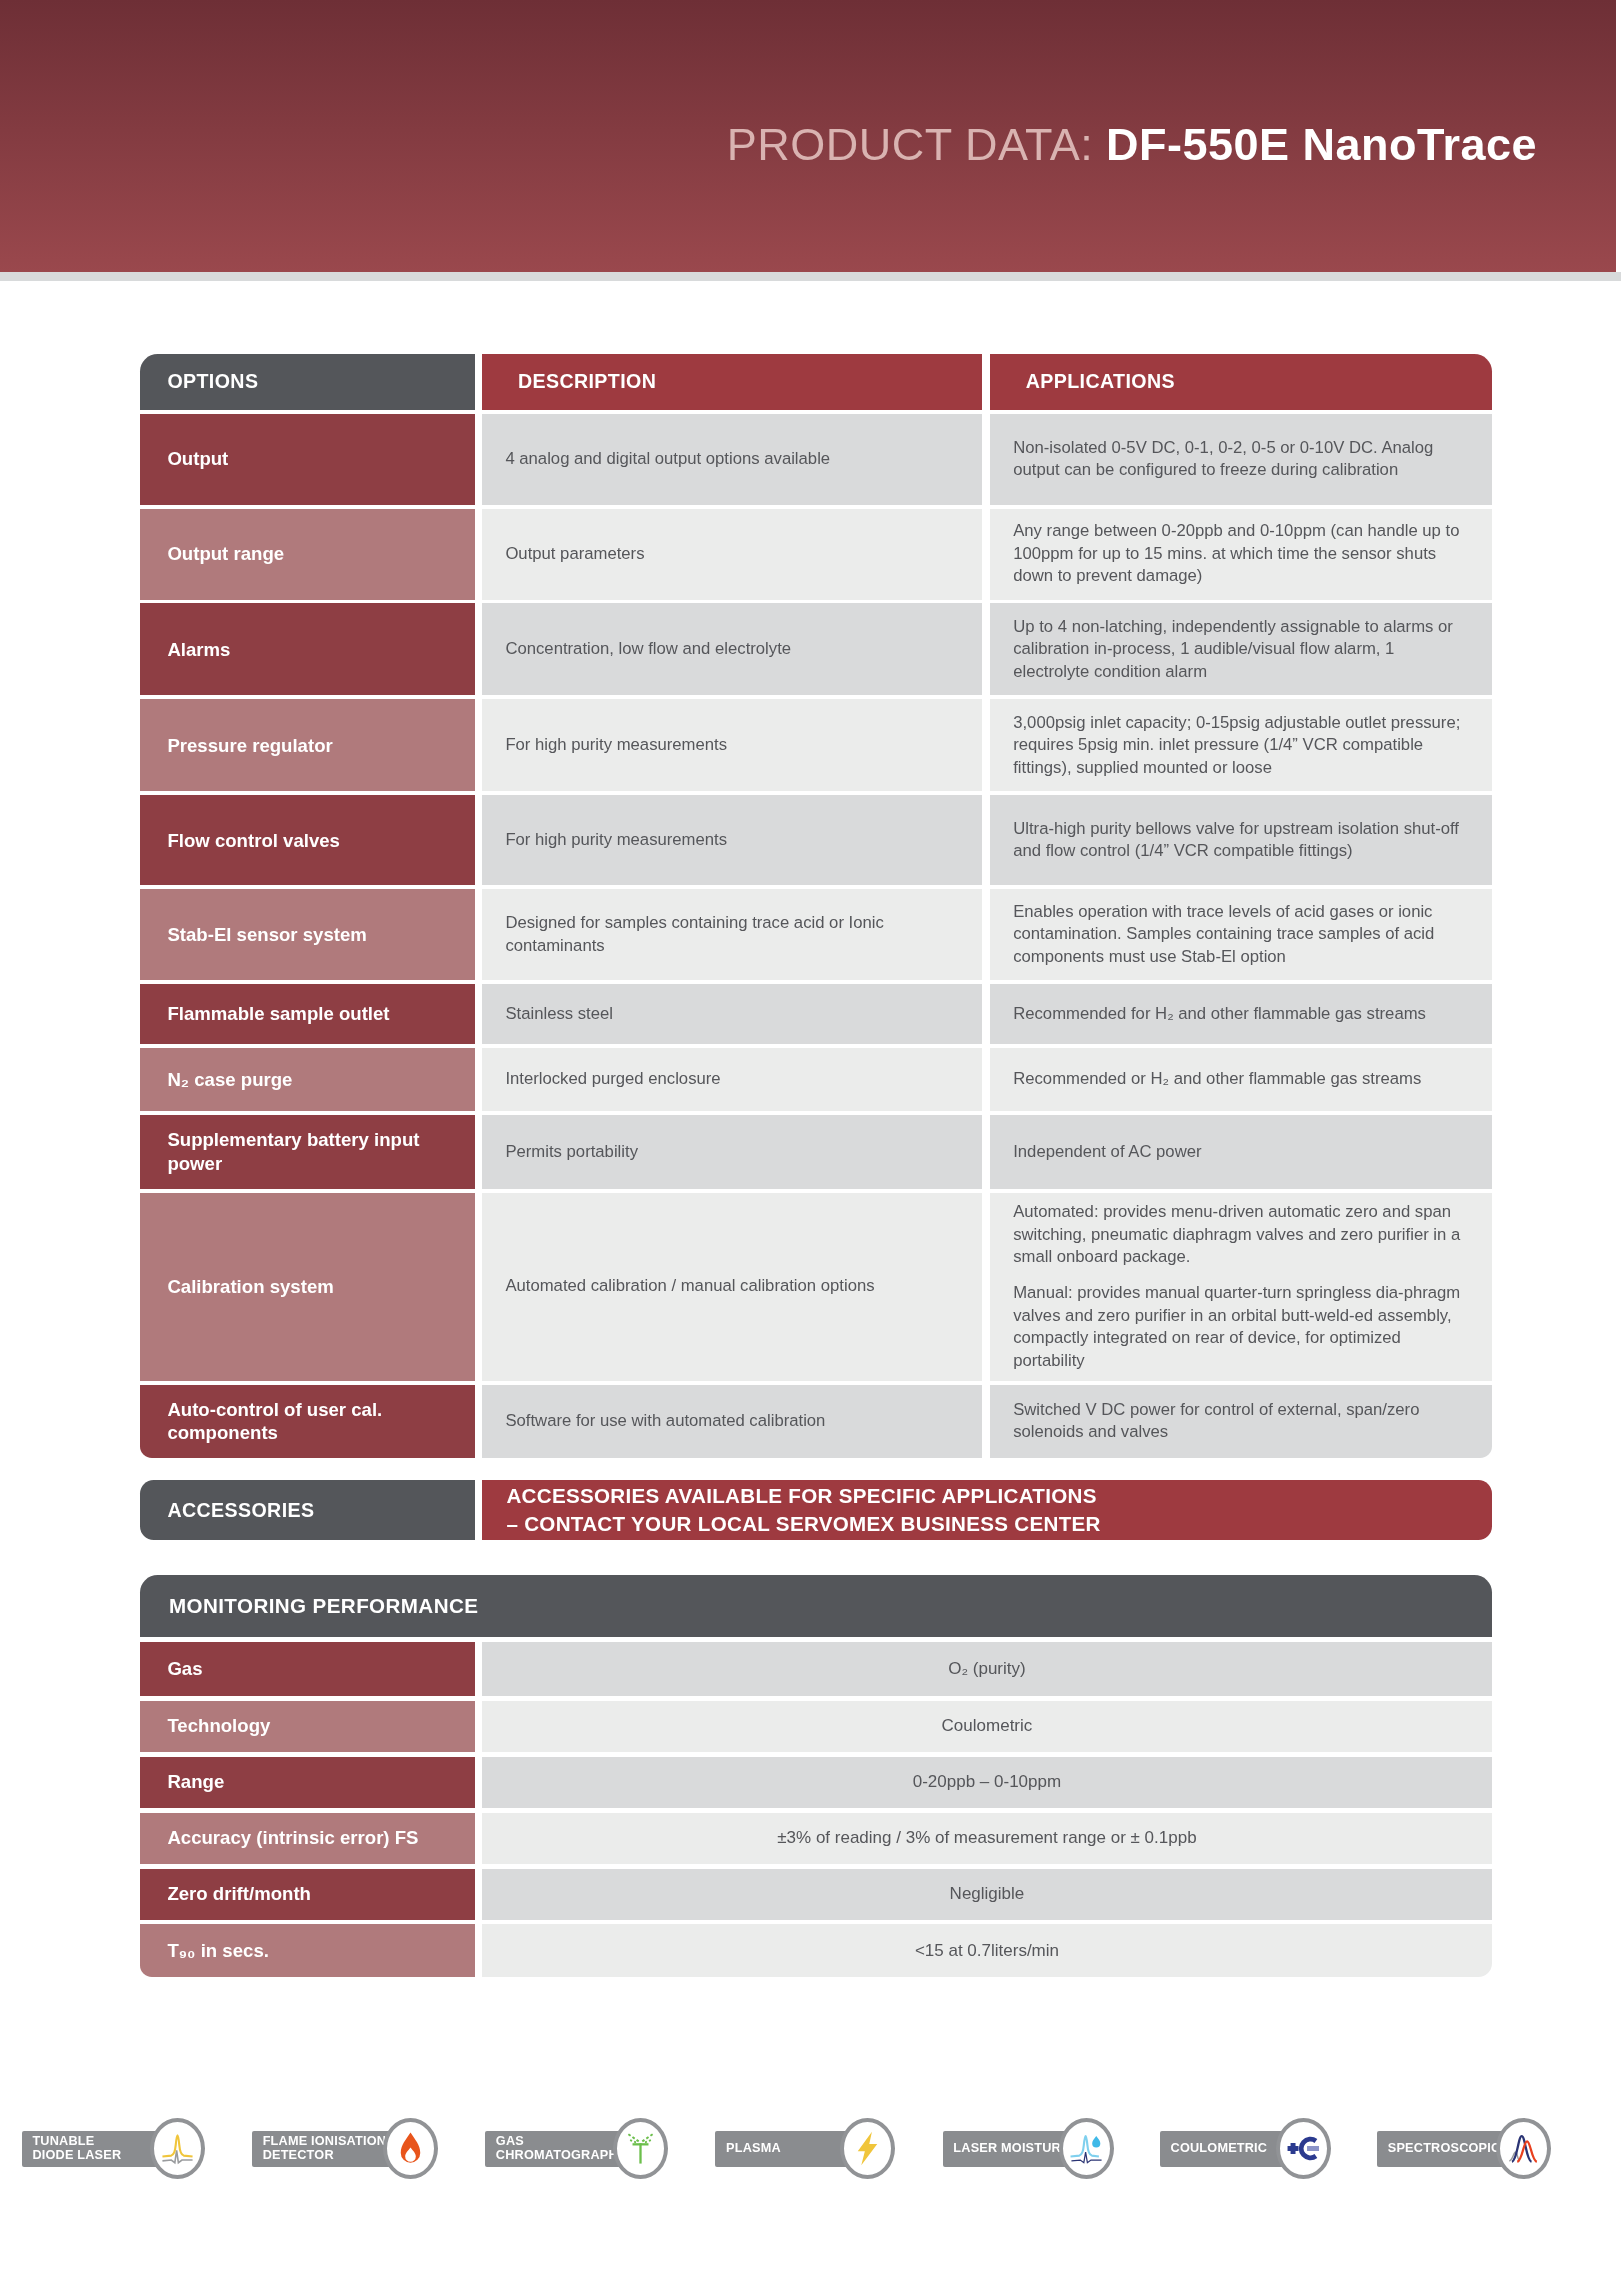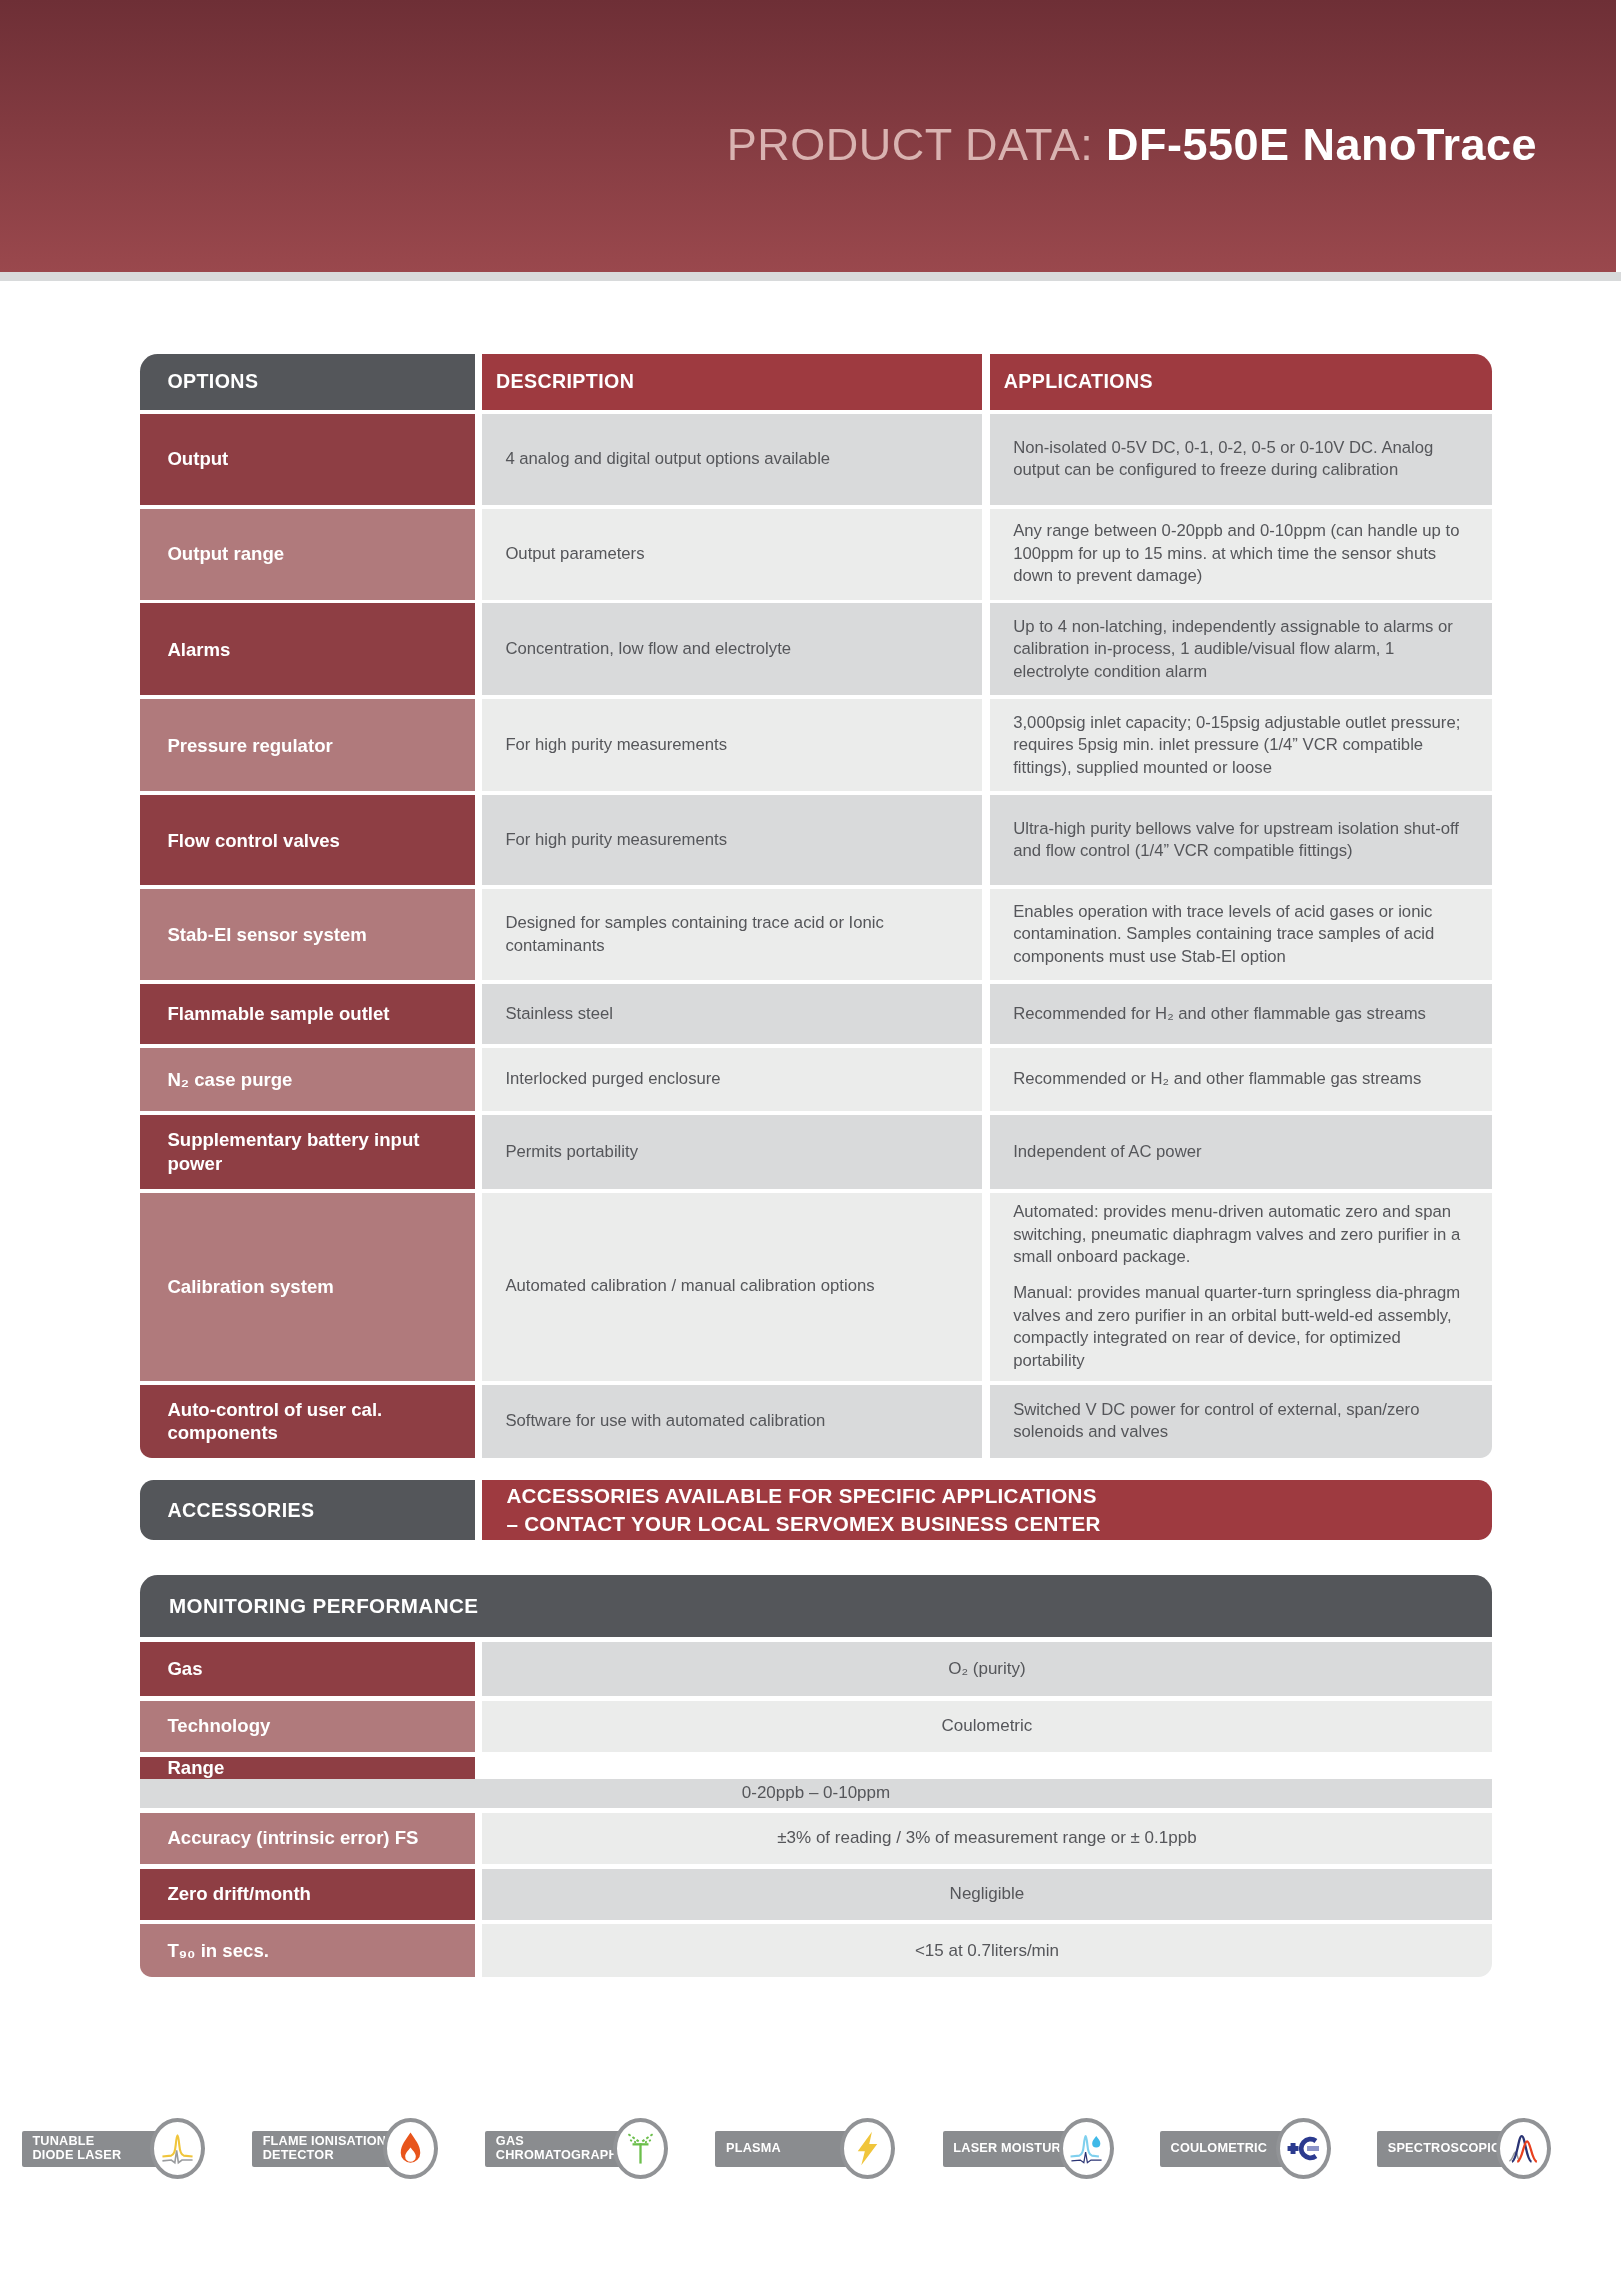--- a/index.html
+++ b/index.html
@@ -31,21 +31,21 @@
   .gray-strip{height:8.8px;background:var(--strip);width:100%;}
   
   .content{margin-left:140px;width:1352px;}
   .row{display:flex;margin-top:3.9px;}
   .col1{width:335px;flex:none;margin-right:6.9px;}
   .col2{width:500px;flex:none;margin-right:7.8px;}
   .col3{width:502px;flex:none;}
   .th{display:flex;align-items:center;font-size:19.6px;font-weight:700;color:#fff;letter-spacing:0.4px;}
   .thead{margin-top:0;height:56px;margin-bottom:2.9px;}
   .th-gray{background:var(--slate);border-radius:17.6px 0 0 0;padding-left:27.4px;}
-  .th-red{background:var(--maroon);padding-left:14px;text-align:center;}
+  .th-red{background:var(--maroon);padding-left:36px;text-align:center;}
   .th-red-last{border-radius:0 17.6px 0 0;}
   .label{
     display:flex;align-items:center;padding-left:27.4px;padding-right:15.7px;
     font-size:18.6px;font-weight:700;color:#fff;line-height:23.5px;
   }
   .label.dark{background:var(--label_dark);}
   .label.light{background:var(--label_light);}
   .body{display:flex;flex-direction:column;justify-content:center;padding:9.8px 23.5px;}
   .body p{font-size:16.7px;line-height:22.5px;color:var(--text);}
   .body p + p{margin-top:13.7px;}
@@ -76,21 +76,21 @@
   }
   .mon-row{display:flex;margin-top:4.9px;}
   .mon-row .mlabel{
     width:335px;flex:none;margin-right:6.9px;display:flex;align-items:center;
     padding-left:27.4px;font-size:18.6px;font-weight:700;color:#fff;
   }
   .mon-row .mvalue{
     flex:1;display:flex;align-items:center;justify-content:center;
     font-size:17px;color:var(--text);
   }
-  .m0{height:54px;}.m1{height:51px;}.m2{height:51px;flex-direction:column;}.m3{height:51px;}.m4{height:51px;}.m5{height:53px;}
+  .m0{height:54px;}.m1{height:51px;}.m2{height:51px;}.m3{height:51px;}.m4{height:51px;}.m5{height:53px;}
   .mlast .mlabel{border-radius:0 0 0 11.8px;}
   .mlast .mvalue{border-radius:0 0 13.7px 0;}
   
   .badges{
     margin:140px 102px 0 21.6px;display:flex;justify-content:space-between;align-items:center;height:63px;
   }
   .badge{position:relative;height:63px;display:flex;align-items:center;flex:none;}
   .badge .bar{
     background:var(--badge_bar);height:36px;display:flex;flex-direction:column;justify-content:center;
     padding-left:10.8px;padding-right:25.5px;border-radius:2px;

